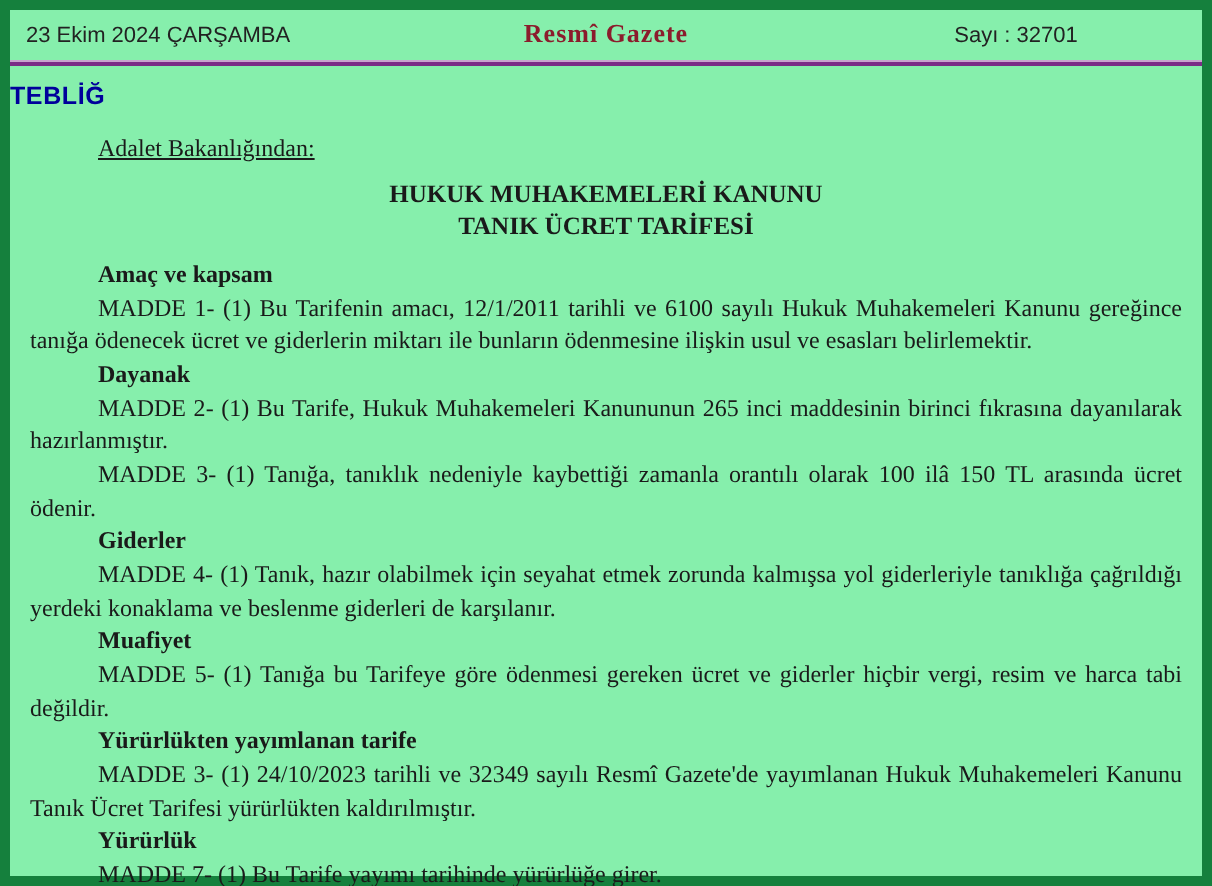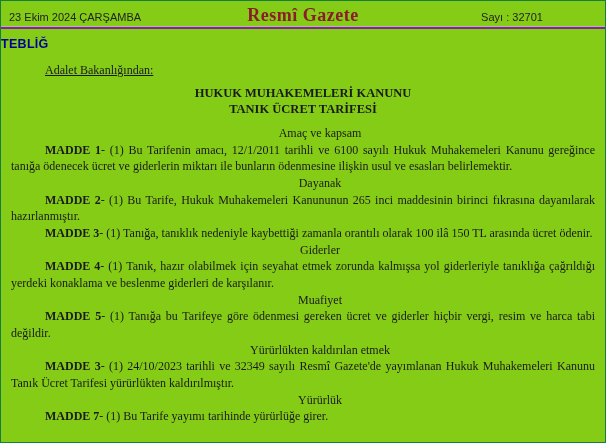--- a/index.html
+++ b/index.html
@@ -5,22 +5,22 @@
   html, body {
     margin: 0;
     padding: 0;
     background: #ffffff;
     overflow: hidden;
   }
   .page {
     box-sizing: border-box;
     width: 606px;
     height: 443px;
-    border: 1px solid #15803d;
-    background: #84cc16;
+    border: 5px solid #15803d;
+    background: #86efac;
     font-family: "Liberation Serif", "DejaVu Serif", serif;
     color: #1a1a1a;
     position: relative;
   }
   
   .masthead {
     display: flex;
     align-items: baseline;
     padding: 4px 8px 0 8px;
     height: 19px;
@@ -32,21 +32,21 @@
     color: #222;
     white-space: nowrap;
   }
   .masthead .date { width: 170px; text-align: left; }
   .masthead .issue { width: 170px; text-align: center; }
   .masthead .gazette-title {
     flex: 1;
     text-align: center;
     font-family: "Liberation Serif", "DejaVu Serif", serif;
     font-weight: bold;
-    font-size: 18px;
+    font-size: 13px;
     color: var(--gazette-title, #8b1c2c);
     letter-spacing: 0.5px;
   }
   .header-rule {
     height: 2px;
     margin-top: 2px;
     background: var(--header-rule, #7b2d86);
     border-top: 1px solid #c9a3ce;
   }
   
@@ -78,27 +78,27 @@
   .doc-body {
     margin-top: 8px;
     font-size: 12px;
     line-height: 16.65px;
   }
   .doc-body p {
     margin: 0;
     text-indent: 34px;
   }
   .doc-body p.article-heading {
-    font-weight: normal;
-    text-align: center;
+    font-weight: bold;
+    text-align: left;
   }
   .doc-body p.article-body {
     text-align: justify;
   }
-  .doc-body .madde { font-weight: bold; }
+  .doc-body .madde { font-weight: normal; }
 </style>
 </head>
 <body>
 
 <div class="page">
 
   <div class="masthead">
     <span class="date">23 Ekim 2024 ÇARŞAMBA</span>
     <span class="gazette-title">Resmî Gazete</span>
     <span class="issue">Sayı : 32701</span>
@@ -135,21 +135,21 @@
         <p class="article-heading">Giderler</p>
         <p class="article-body"><span class="madde">MADDE 4</span><span>- (1) Tanık, hazır olabilmek için seyahat etmek zorunda kalmışsa yol giderleriyle tanıklığa çağrıldığı yerdeki konaklama ve beslenme giderleri de karşılanır.</span></p>
       </div>
 
       <div>
         <p class="article-heading">Muafiyet</p>
         <p class="article-body"><span class="madde">MADDE 5</span><span>- (1) Tanığa bu Tarifeye göre ödenmesi gereken ücret ve giderler hiçbir vergi, resim ve harca tabi değildir.</span></p>
       </div>
 
       <div>
-        <p class="article-heading">Yürürlükten kaldırılan etmek</p>
+        <p class="article-heading">Yürürlükten yayımlanan tarife</p>
         <p class="article-body"><span class="madde">MADDE 3</span><span>- (1) 24/10/2023 tarihli ve 32349 sayılı Resmî Gazete'de yayımlanan Hukuk Muhakemeleri Kanunu Tanık Ücret Tarifesi yürürlükten kaldırılmıştır.</span></p>
       </div>
 
       <div>
         <p class="article-heading">Yürürlük</p>
         <p class="article-body"><span class="madde">MADDE 7</span><span>- (1) Bu Tarife yayımı tarihinde yürürlüğe girer.</span></p>
       </div>
 
     </div>
   </div>

